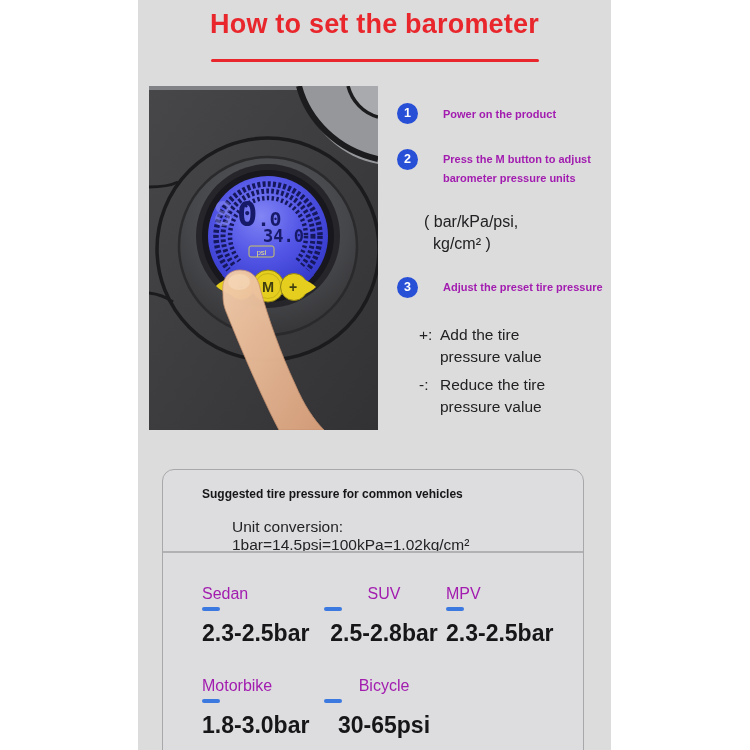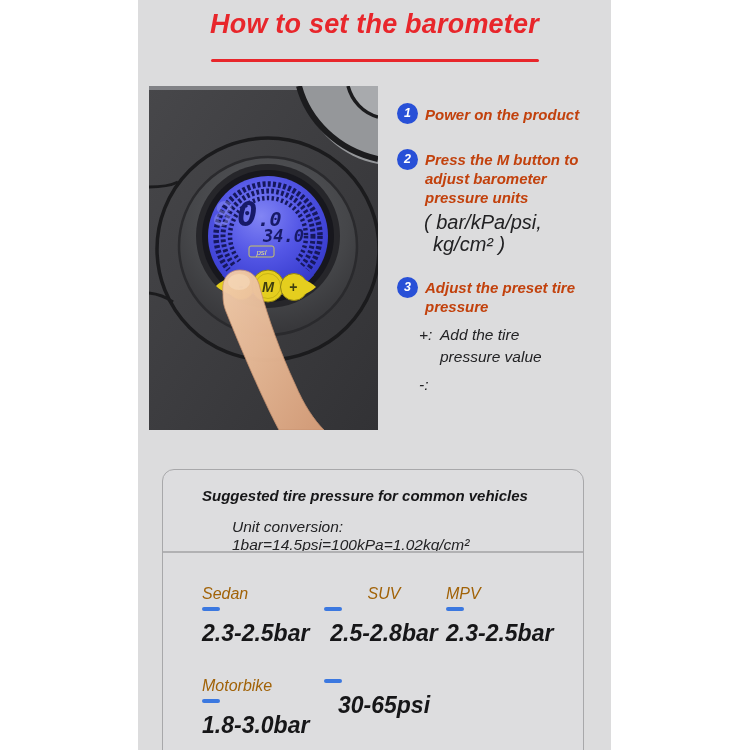--- a/index.html
+++ b/index.html
@@ -5,77 +5,76 @@
   html,body{margin:0;padding:0;}
   body{
     width:750px;height:750px;position:relative;overflow:hidden;
     background:#ffffff;
     font-family:"Liberation Sans", sans-serif;
     color:#1a1a1c;
   }
   .panel{
     position:absolute;left:138px;top:0;width:473px;height:750px;
     background:#dcdcdd;
-    font-style:italic;
   }
   .main-title{
     position:absolute;left:0;top:9px;width:473px;text-align:center;
     font-size:27px;font-weight:bold;color:#e8262b;letter-spacing:0.2px;
   }
   .title-underline{
     position:absolute;left:73px;top:59px;width:328px;height:3px;
     background:#e8262b;border-radius:2px;
   }
   .photo{
     position:absolute;left:11px;top:86px;width:229px;height:344px;
   }
   
   .steps{position:absolute;left:259px;top:0;width:210px;height:470px;}
   .step-circle{
     position:absolute;width:21px;height:21px;border-radius:50%;
     background:#2850d7;color:#ffffff;font-size:12.5px;font-weight:bold;
     line-height:21px;text-align:center;
   }
   .step-title{
-    position:absolute;left:28px;font-size:15px;font-weight:bold;
-    line-height:19px;color:#c2410c;
+    position:absolute;left:46px;font-size:11px;font-weight:bold;
+    line-height:19px;color:#a21caf;
   }
   .s1{top:103px;} .t1{top:105px;width:180px;}
   .s2{top:149px;} .t2{top:150px;width:176px;}
   .s3{top:277px;} .t3{top:278px;width:186px;}
   .step-note{
-    position:absolute;left:27px;top:211px;font-size:20px;line-height:22px;
+    position:absolute;left:27px;top:211px;font-size:16px;line-height:22px;
     color:#222224;
   }
   .step-note .nl2{padding-left:9px;}
   .sub-item{
     position:absolute;left:22px;display:flex;font-size:15.5px;line-height:21.5px;
     color:#222224;
   }
   .sub1{top:324px;} .sub2{top:374px;}
   .sub-prefix{width:21px;flex:0 0 21px;}
   .sub-text{width:120px;}
   
   .card{
     position:absolute;left:24px;top:469px;width:422px;height:330px;
     background:#dddddf;border:1.5px solid #a8a8aa;border-radius:12px;
     box-sizing:border-box;
   }
   .card-title{
-    position:absolute;left:39px;top:17px;font-size:15px;font-weight:bold;
+    position:absolute;left:39px;top:17px;font-size:12px;font-weight:bold;
     color:#161618;
   }
   .card-conv{
     position:absolute;left:39px;top:48px;font-size:15.5px;color:#232325;margin-left:30px;
   }
   .card-divider{
     position:absolute;left:0;top:81px;width:100%;height:1.5px;background:#b1b1b3;
   }
   .cell{position:absolute;width:120px;}
-  .v-label{font-size:16px;line-height:20px;color:#a16207;}
+  .v-label{font-size:16px;line-height:20px;color:#a21caf;}
   .v-underline{width:18px;height:3.5px;background:#3b78e0;border-radius:2px;margin-top:3px;}
   .v-value{margin-top:10px;font-size:23px;font-weight:bold;line-height:24px;color:#161618;}
   .c1{left:39px;} .c2{left:161px;text-align:center;} .c3{left:283px;}
   .r1{top:114px;} .r2{top:206px;}
 </style>
 </head>
 <body>
 
 <div class="panel">
 
@@ -168,20 +167,21 @@
     </div>
 
     <div class="step-circle s3">3</div>
     <div class="step-title t3">Adjust the preset tire pressure</div>
     <div class="sub-item sub1">
       <div class="sub-prefix">+:</div>
       <div class="sub-text">Add the tire pressure value</div>
     </div>
     <div class="sub-item sub2">
       <div class="sub-prefix">-:</div>
+      <div class="sub-text">Reduce the tire pressure value</div>
     </div>
   </div>
 
   <div class="card">
     <div class="card-title">Suggested tire pressure for common vehicles</div>
     <div class="card-conv">Unit conversion: 1bar=14.5psi=100kPa=1.02kg/cm²</div>
     <div class="card-divider"></div>
 
     <div class="cell r1 c1">
       <div class="v-label">Sedan</div>
@@ -197,18 +197,19 @@
       <div class="v-label">MPV</div>
       <div class="v-underline"></div>
       <div class="v-value">2.3-2.5bar</div>
     </div>
     <div class="cell r2 c1">
       <div class="v-label">Motorbike</div>
       <div class="v-underline"></div>
       <div class="v-value">1.8-3.0bar</div>
     </div>
     <div class="cell r2 c2">
+      <div class="v-label">Bicycle</div>
       <div class="v-underline"></div>
       <div class="v-value">30-65psi</div>
     </div>
   </div>
 
 </div>
 
 </body></html>

